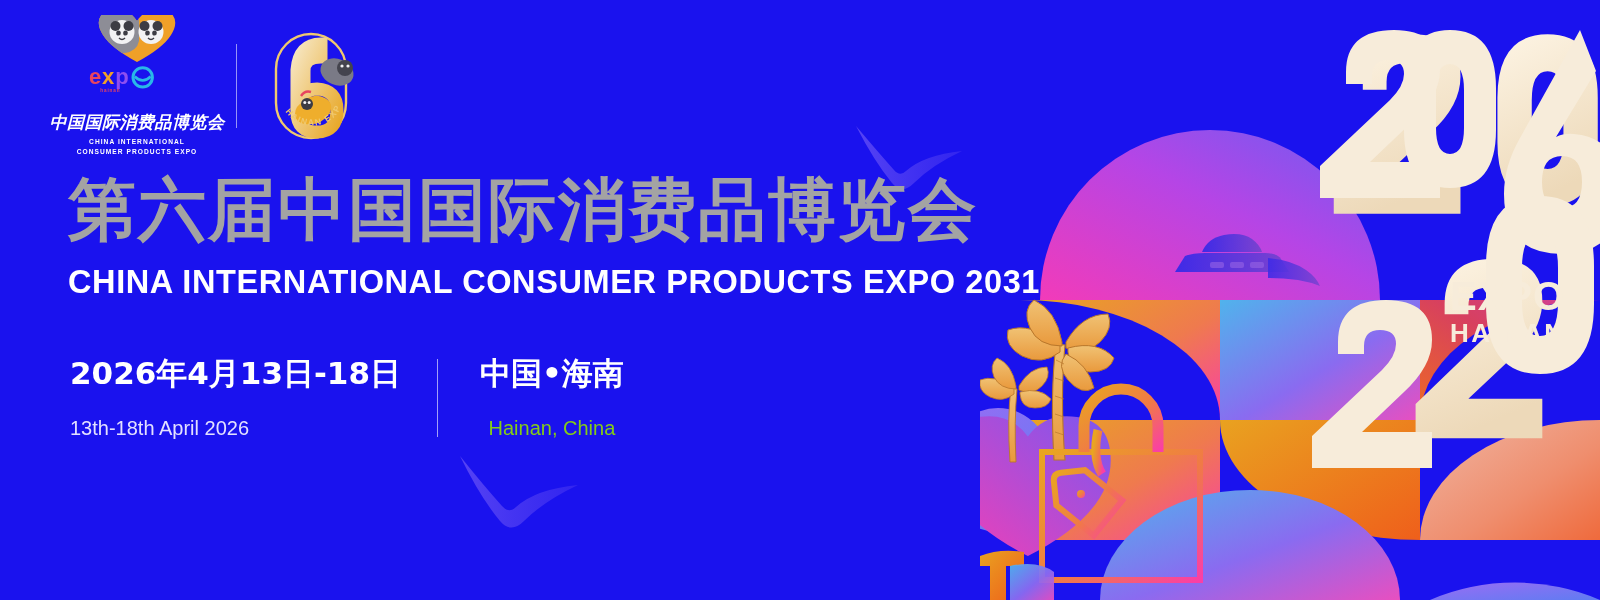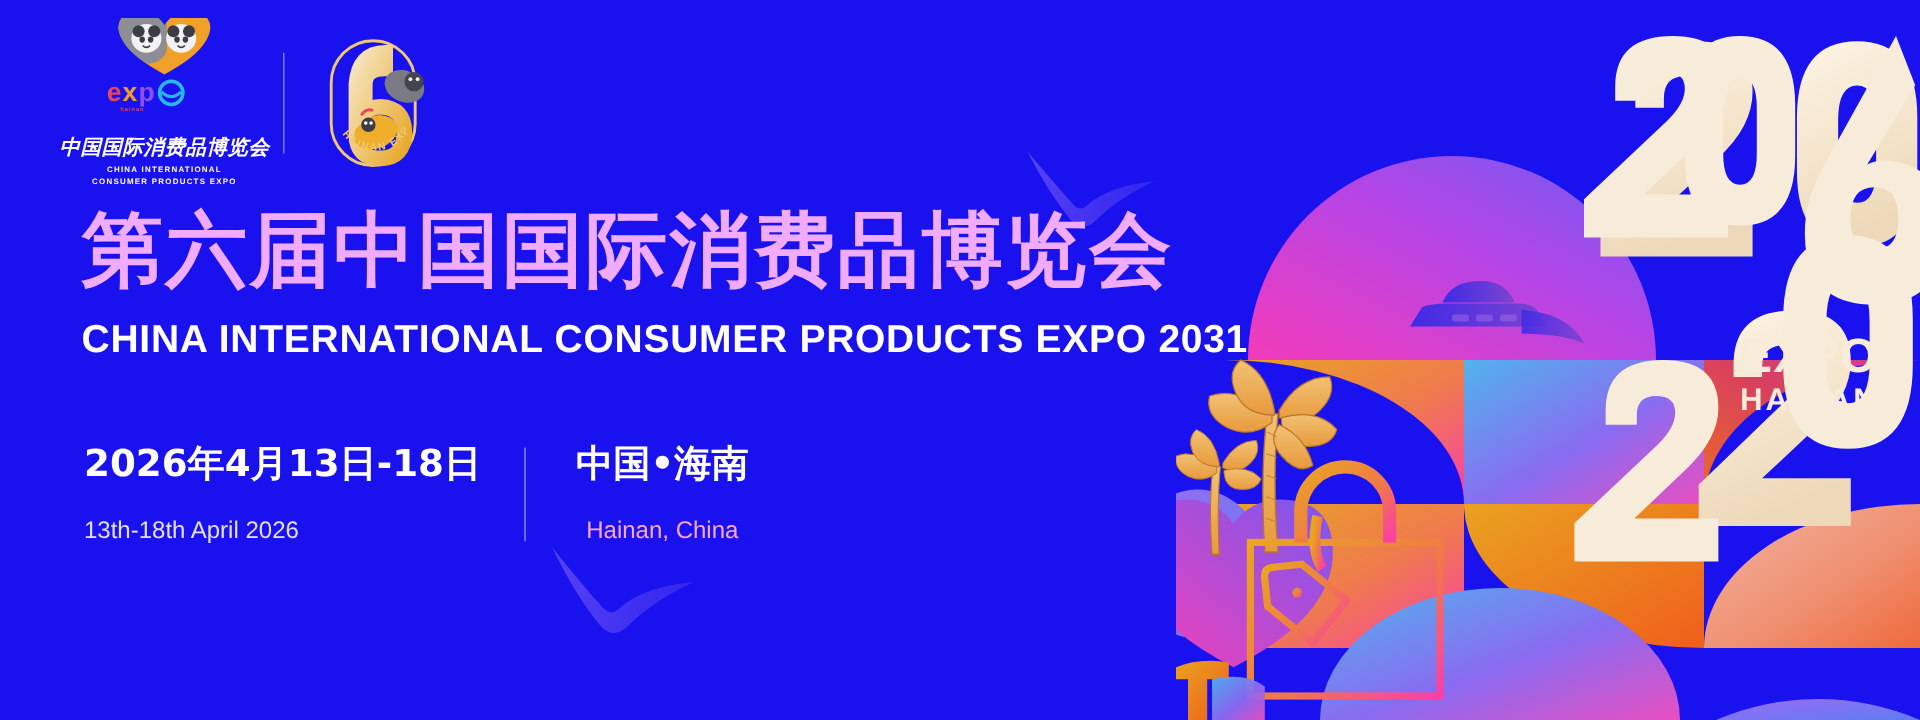--- a/index.html
+++ b/index.html
@@ -31,42 +31,42 @@
   }
   #logo-div{
     width:1px;height:84px;background:rgba(255,255,255,.55);
     margin:0 26px 0 24px;
   }
   #badge-wrap{width:96px;height:116px;}
 
   
   #headline{position:absolute;left:68px;top:176px;}
   #title-cn{
-    color:#f0abfc;font-size:68px;font-weight:700;letter-spacing:2px;
+    color:#a3a3a3;font-size:68px;font-weight:700;letter-spacing:2px;
     line-height:1;white-space:nowrap;
     font-family:"DejaVu Sans","Liberation Sans",sans-serif;
   }
   #title-en{
     color:#ffffff;font-size:32.5px;font-weight:700;letter-spacing:.6px;
     margin-top:20px;white-space:nowrap;
   }
 
   
-  #meta{position:absolute;left:70px;top:369px;display:flex;align-items:center;}
+  #meta{position:absolute;left:70px;top:355px;display:flex;align-items:center;}
   .meta-col{display:flex;flex-direction:column;}
   .meta-cn{
     color:#ffffff;font-size:31px;font-weight:700;line-height:1.18;white-space:nowrap;
     font-family:"DejaVu Sans","Liberation Sans",sans-serif;
   }
   .meta-en{
     color:#e3e0ff;font-size:20px;font-weight:400;margin-top:25px;white-space:nowrap;
   }
   #meta-div{width:1px;height:78px;background:rgba(255,255,255,.6);margin:2px 42px 0 36px;}
   #loc-col{align-items:center;}
-  #loc-col .meta-en{color:#f9a8d4;}
+  #loc-col .meta-en{color:#84cc16;}
 </style>
 </head>
 <body>
 
 <div id="banner">
 
   <div id="art">
     <svg viewBox="0 0 620 600" xmlns="http://www.w3.org/2000/svg">
       <defs>
         <linearGradient id="gPinkPurple" x1="0" y1="1" x2="1" y2="0">

